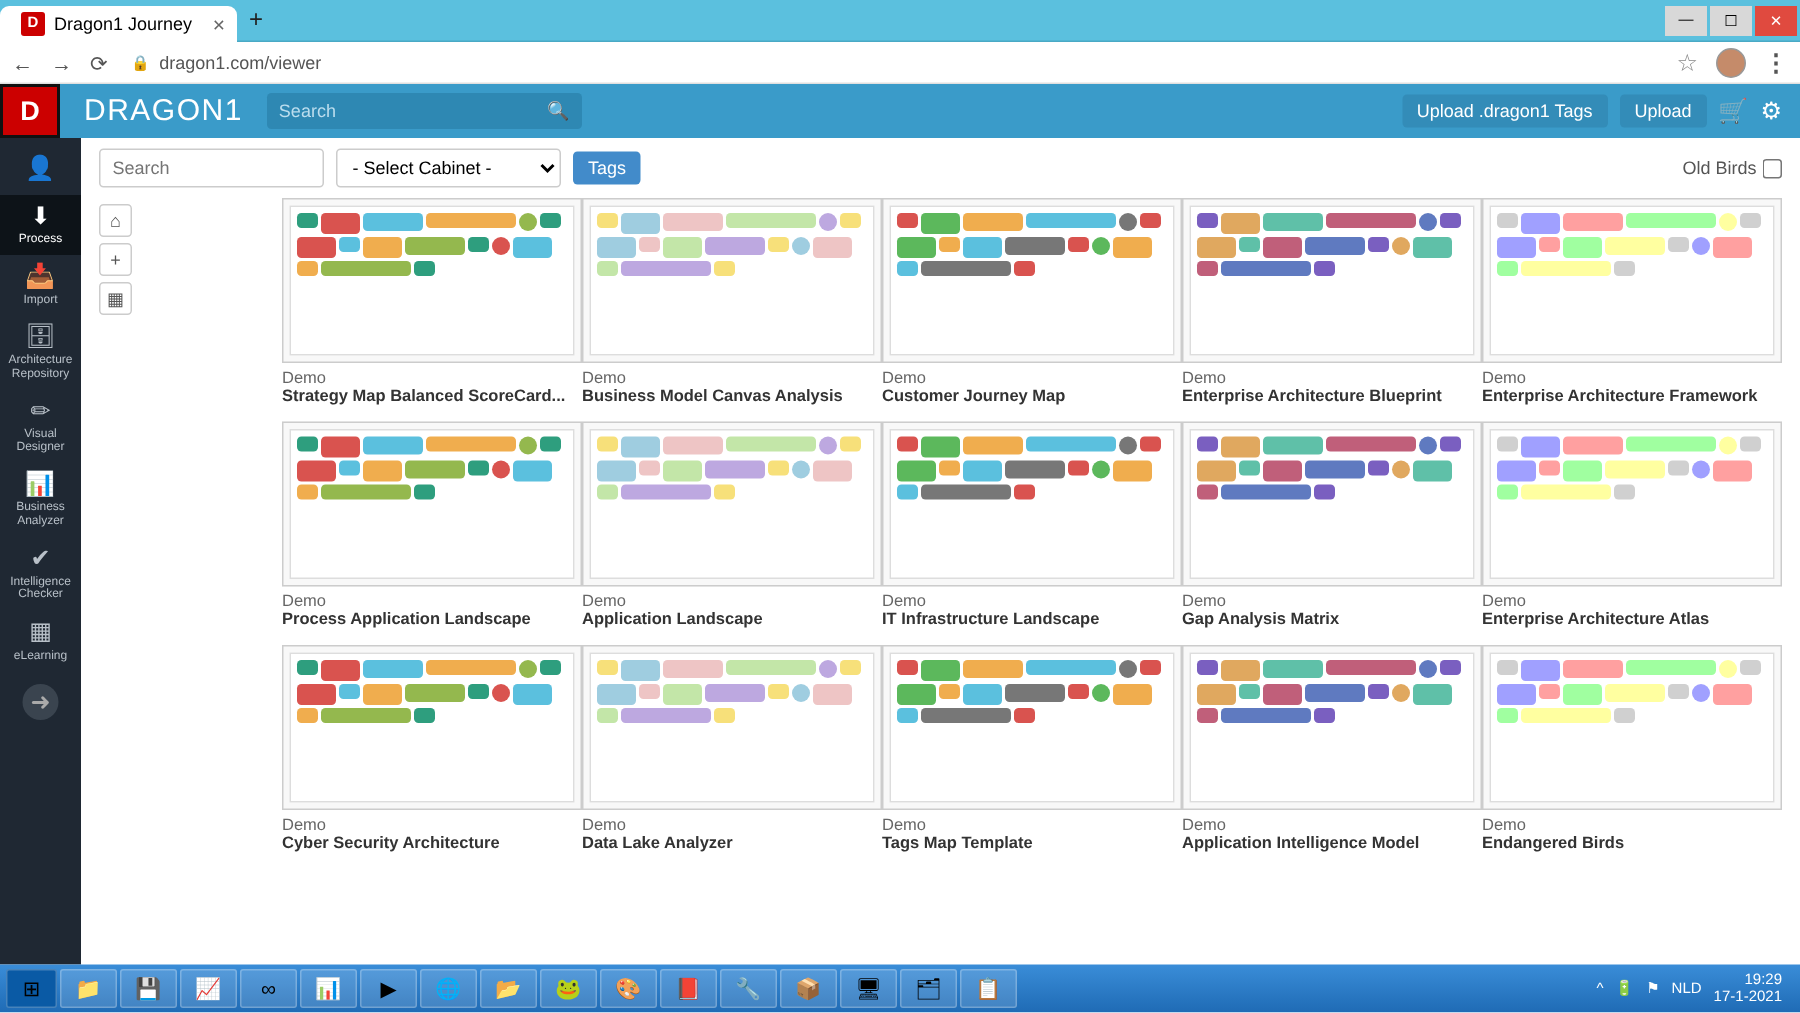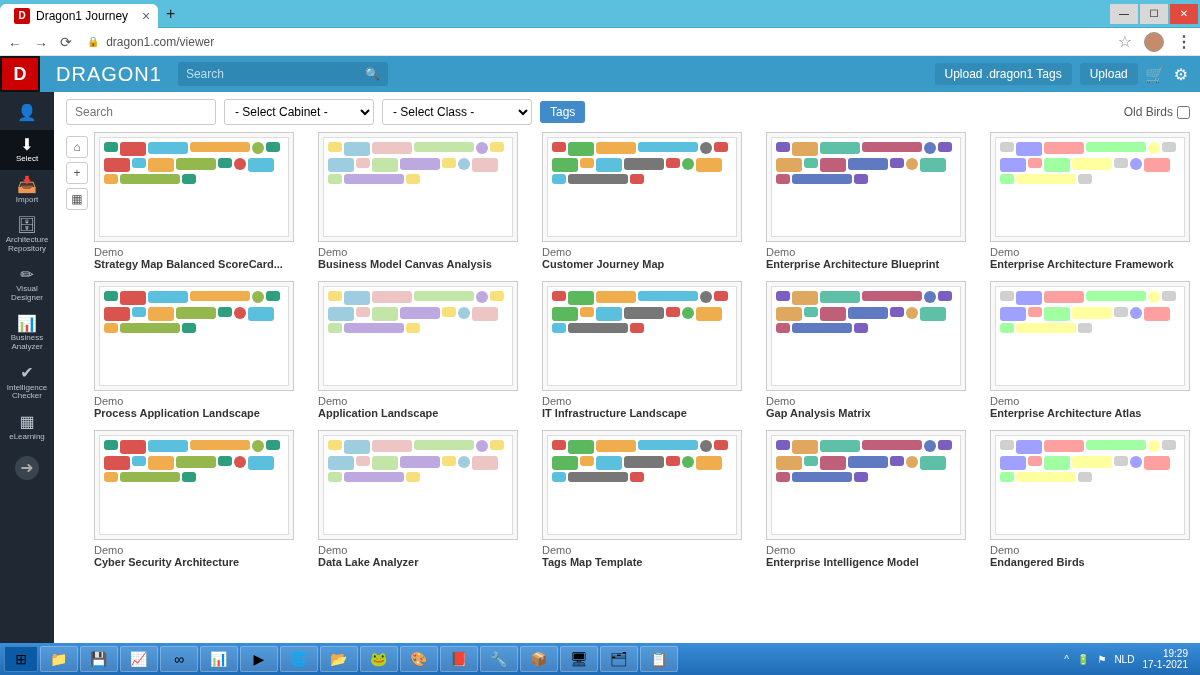--- a/index.html
+++ b/index.html
@@ -53,21 +53,21 @@
 .tool-search { width: 150px; height: 26px; border: 1px solid #ccc; border-radius: 3px; padding: 0 8px; font-size: 12px; }
 .tool-select { width: 150px; height: 26px; border: 1px solid #ccc; border-radius: 3px; padding: 0 6px; font-size: 12px; background: #fff; }
 .tool-tags { background: #428bca; color: #fff; border: none; padding: 4px 10px; border-radius: 3px; font-size: 12px; }
 .old-viewer { margin-left: auto; font-size: 12px; color: #555; display: flex; align-items: center; gap: 4px; }
 
 .content-row { display: flex; flex: 1; overflow: hidden; }
 .mini-toolbar { width: 28px; padding: 4px; display: flex; flex-direction: column; gap: 4px; margin-left: 8px; }
 .mini-btn { width: 22px; height: 22px; border: 1px solid #ccc; border-radius: 3px; display: flex; align-items: center; justify-content: center; font-size: 12px; color: #555; background: #fff; }
 
 .grid { flex: 1; padding: 0 12px 8px 4px; overflow-y: auto; }
-.row { display: flex; gap: 24px; margin-bottom: 10px; }
+.row { display: flex; margin-bottom: 10px; justify-content: flex-end; }
 .card { width: 200px; }
 .thumb { width: 200px; height: 110px; border: 1px solid #ccc; background: #f8f8f8; position: relative; overflow: hidden; }
 .thumb-inner { position: absolute; inset: 4px; background: #fff; border: 1px solid #ddd; display: flex; flex-wrap: wrap; gap: 2px; padding: 4px; align-content: flex-start; }
 .cat { font-size: 11px; color: #666; margin-top: 4px; }
 .title { font-size: 11px; color: #333; font-weight: bold; line-height: 1.2; }
 
 
 .blob { border-radius: 3px; }
 .b-sm { width: 14px; height: 10px; }
 .b-md { width: 26px; height: 14px; }
@@ -130,21 +130,21 @@
 </div>
 
 <div class="layout">
 
   <div class="sidebar">
     <div class="side-item">
       <span class="sicon">👤</span>
     </div>
     <div class="side-item active">
       <span class="sicon">⬇</span>
-      <span>Select</span>
+      <span>Process</span>
     </div>
     <div class="side-item">
       <span class="sicon">📥</span>
       <span>Import</span>
     </div>
     <div class="side-item">
       <span class="sicon">🗄</span>
       <span>Architecture Repository</span>
     </div>
     <div class="side-item">
@@ -165,23 +165,20 @@
     </div>
     <div class="side-circle">➜</div>
   </div>
 
   <div class="main">
     <div class="toolbar">
       <input class="tool-search" placeholder="Search" style="">
       <select class="tool-select">
         <option>- Select Cabinet -</option>
       </select>
-      <select class="tool-select">
-        <option>- Select Class -</option>
-      </select>
       <button class="tool-tags">Tags</button>
       <label class="old-viewer">
         <span>Old Birds</span>
         <input type="checkbox" style="">
       </label>
     </div>
 
     <div class="content-row">
       <div class="mini-toolbar">
         <div class="mini-btn">⌂</div>
@@ -522,21 +519,21 @@
                   <div class="blob b-lg" style="background: rgb(95, 122, 192);"></div>
                   <div class="blob b-sm" style="background: rgb(122, 95, 192);"></div>
                   <div class="blob b-circle" style="background: rgb(224, 168, 95);"></div>
                   <div class="blob b-md" style="background: rgb(95, 192, 168);"></div>
                   <div class="blob b-sm" style="background: rgb(192, 95, 122);"></div>
                   <div class="blob b-wide" style="background: rgb(95, 122, 192);"></div>
                   <div class="blob b-sm" style="background: rgb(122, 95, 192);"></div>
                 </div>
               </div>
               <div class="cat">Demo</div>
-              <div class="title">Enterprise Intelligence Model</div>
+              <div class="title">Application Intelligence Model</div>
             </div>
             <div class="card">
               <div class="thumb">
                 <div class="thumb-inner">
                   <div class="blob b-sm" style="background: rgb(208, 208, 208);"></div>
                   <div class="blob b-md" style="background: rgb(160, 160, 255);"></div>
                   <div class="blob b-lg" style="background: rgb(255, 160, 160);"></div>
                   <div class="blob b-wide" style="background: rgb(160, 255, 160);"></div>
                   <div class="blob b-circle" style="background: rgb(255, 255, 160);"></div>
                   <div class="blob b-sm" style="background: rgb(208, 208, 208);"></div>

